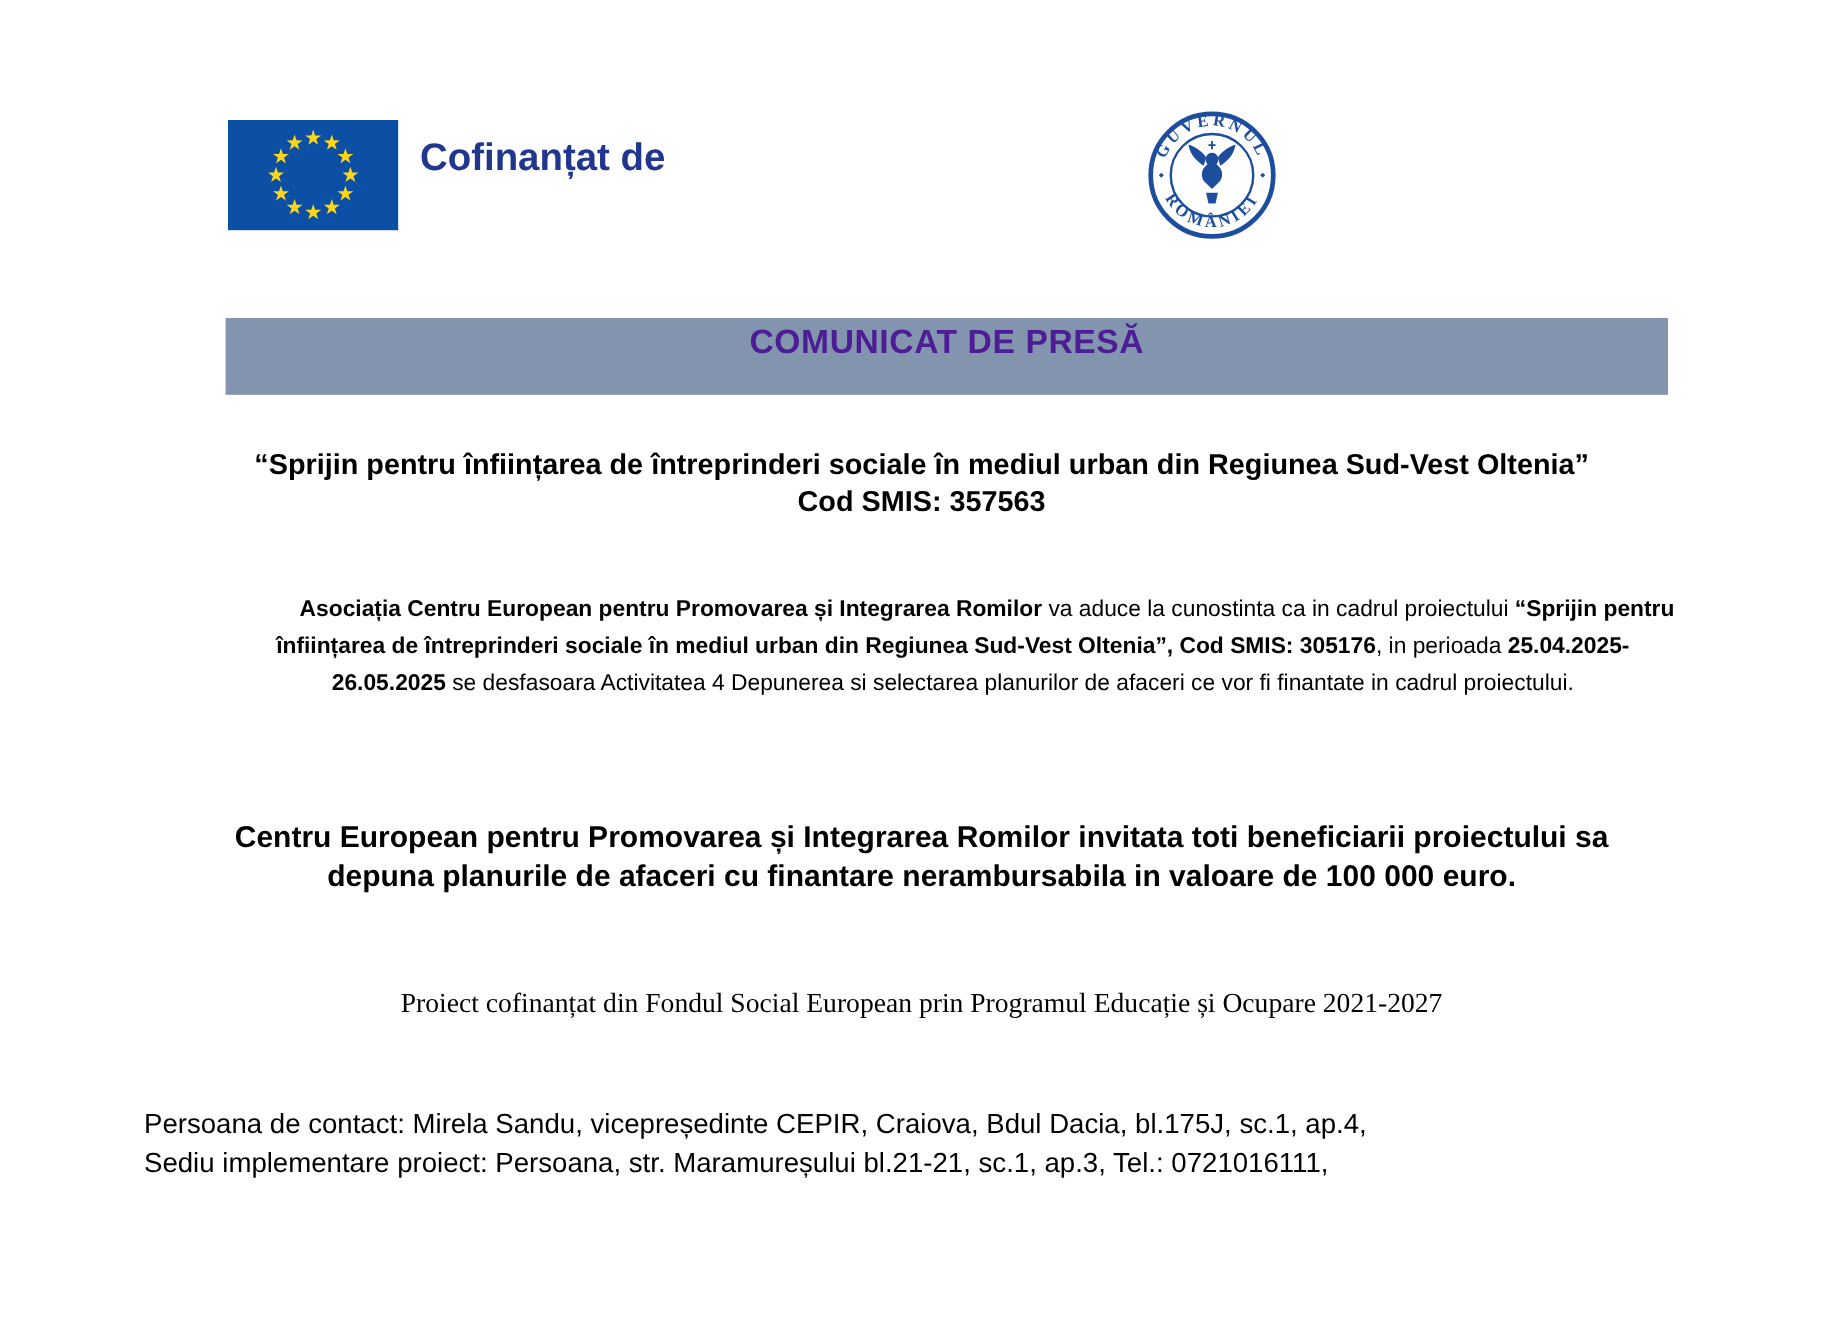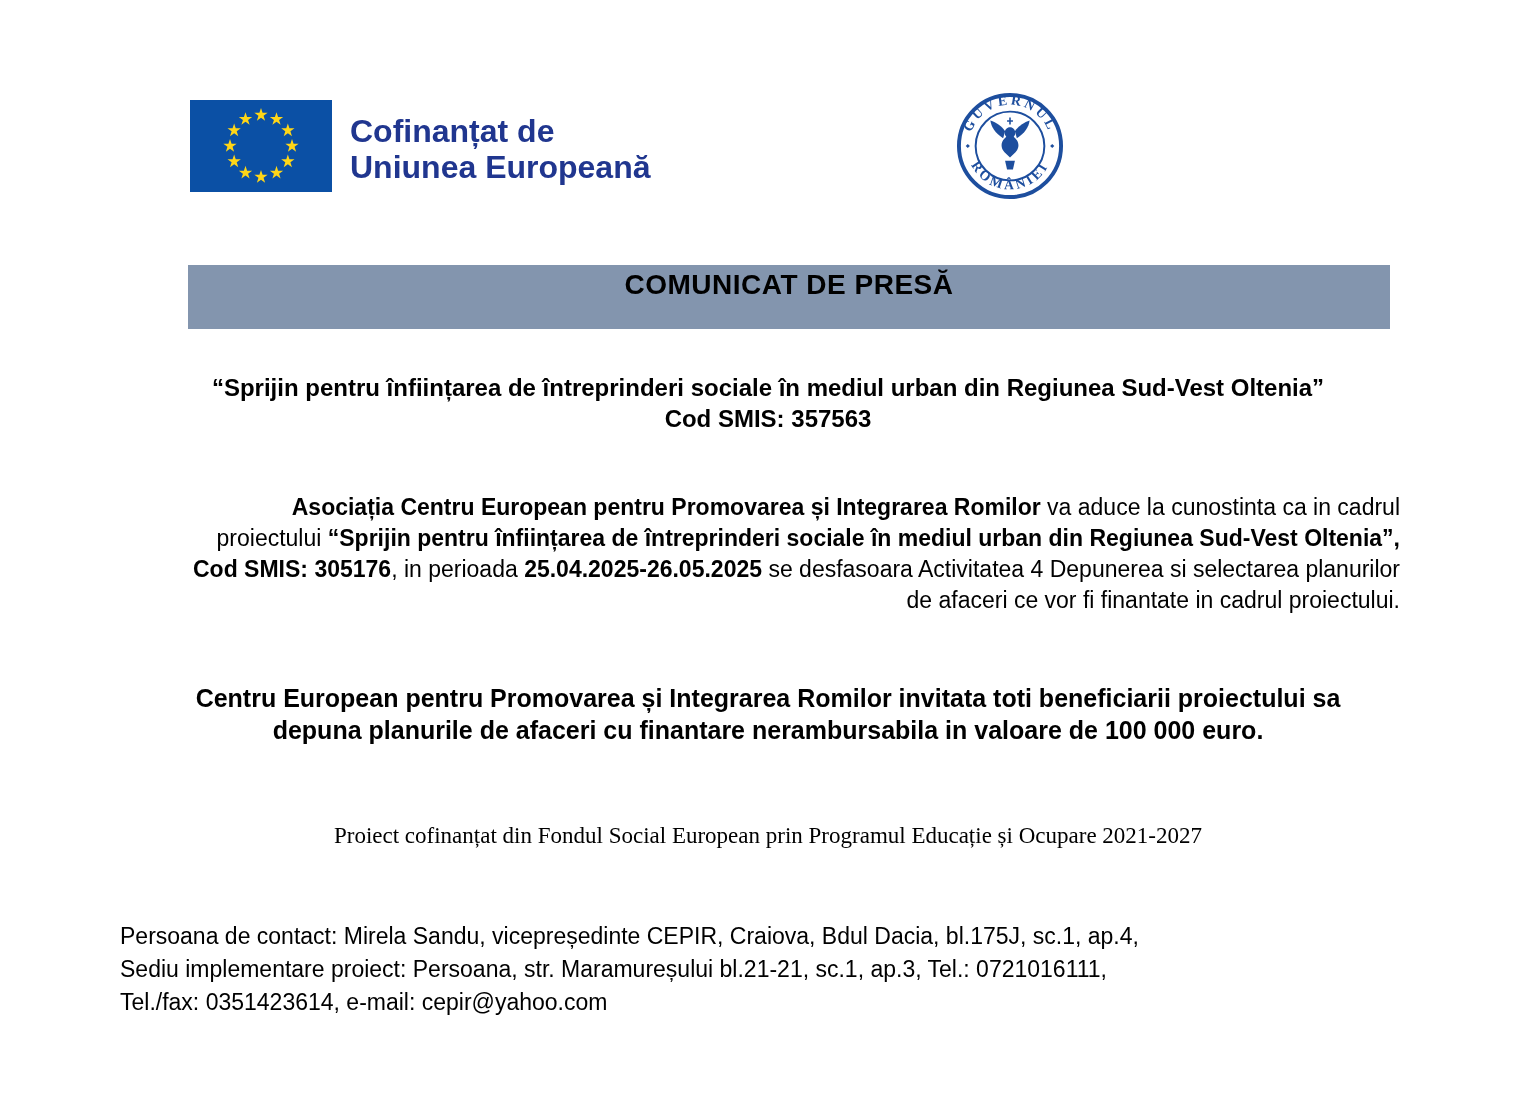--- a/index.html
+++ b/index.html
@@ -14,32 +14,32 @@
   .eu-text { margin-left:18px; margin-top:13px; font-weight:bold; font-size:32px; line-height:36px; color:#20368f; letter-spacing:0px; }
   .gov-seal { position:absolute; left:956px; top:92px; width:108px; height:108px; }
   .gov-seal svg { width:108px; height:108px; display:block; }
   .seal-text { font-family:"Liberation Serif", serif; font-weight:bold; font-size:14px; letter-spacing:3px; fill:#1d4e9e; }
 
   
   .banner {
     position:absolute; left:188px; top:265px; width:1202px; height:64px;
     background:#8395ae; text-align:center; padding-top:4px;
   }
-  .banner-title { font-weight:bold; font-size:28px; color:#000000; letter-spacing:0.5px; }
+  .banner-title { font-weight:bold; font-size:28px; color:#4c1d95; letter-spacing:0.5px; }
 
   
   .project-title {
     position:absolute; left:130px; top:372px; width:1276px;
     text-align:center; font-weight:bold; font-size:24px; line-height:31px;
   }
 
   
   .para-intro {
     position:absolute; left:188px; top:492px; width:1212px;
-    font-size:23px; line-height:31px; text-indent:57px; text-align:right;
+    font-size:19px; line-height:31px; text-indent:57px; text-align:center;
   }
   .bold { font-weight:bold; }
   .para-invite {
     position:absolute; left:150px; top:682px; width:1236px;
     text-align:center; font-weight:bold; font-size:25px; line-height:32px;
   }
   .para-funding {
     position:absolute; left:150px; top:820px; width:1236px;
     text-align:center; font-size:23px; line-height:31px;font-family:Liberation Serif, serif;
   }
@@ -69,21 +69,20 @@
         <use href="#star" xlink:href="#star" x="0" y="31"></use>
         <use href="#star" xlink:href="#star" x="-15.5" y="26.85"></use>
         <use href="#star" xlink:href="#star" x="-26.85" y="15.5"></use>
         <use href="#star" xlink:href="#star" x="-31" y="0"></use>
         <use href="#star" xlink:href="#star" x="-26.85" y="-15.5"></use>
         <use href="#star" xlink:href="#star" x="-15.5" y="-26.85"></use>
       </g>
     </svg>
     <div class="eu-text">
       <div>Cofinanțat de</div>
-      <div>Uniunea Europeană</div>
     </div>
   </div>
 
   <div class="gov-seal">
     <svg viewBox="0 0 110 110" xmlns="http://www.w3.org/2000/svg" xmlns:xlink="http://www.w3.org/1999/xlink">
       <defs>
         <path id="arcTop" d="M 13,55 A 42,42 0 0 1 97,55"></path>
         <path id="arcBottom" d="M 11,55 A 44,44 0 0 0 99,55"></path>
       </defs>
       <circle cx="55" cy="55" r="52" fill="#ffffff" stroke="#1d4e9e" stroke-width="4"></circle>
@@ -117,16 +116,15 @@
 
   <div class="para-intro"><span class="bold">Asociația Centru European pentru Promovarea și Integrarea Romilor</span><span> va aduce la cunostinta ca in cadrul proiectului </span><span class="bold">“Sprijin pentru înființarea de întreprinderi sociale în mediul urban din Regiunea Sud-Vest Oltenia”, Cod SMIS: 305176</span><span>, in perioada </span><span class="bold">25.04.2025-26.05.2025</span><span> se desfasoara Activitatea 4 Depunerea si selectarea planurilor de afaceri ce vor fi finantate in cadrul proiectului.</span></div>
 
   <div class="para-invite">Centru European pentru Promovarea și Integrarea Romilor invitata toti beneficiarii proiectului sa depuna planurile de afaceri cu finantare nerambursabila in valoare de 100 000 euro.</div>
 
   <div class="para-funding">Proiect cofinanțat din Fondul Social European prin Programul Educație și Ocupare 2021-2027</div>
 
   <div class="contact">
     <div>Persoana de contact: Mirela Sandu, vicepreședinte CEPIR, Craiova, Bdul Dacia, bl.175J, sc.1, ap.4,</div>
     <div>Sediu implementare proiect: Persoana, str. Maramureșului bl.21-21, sc.1, ap.3, Tel.: 0721016111,</div>
-    <div>Tel./fax: 0351423614, e-mail: cepir@yahoo.com</div>
   </div>
 
 </div>
 
 </body></html>

